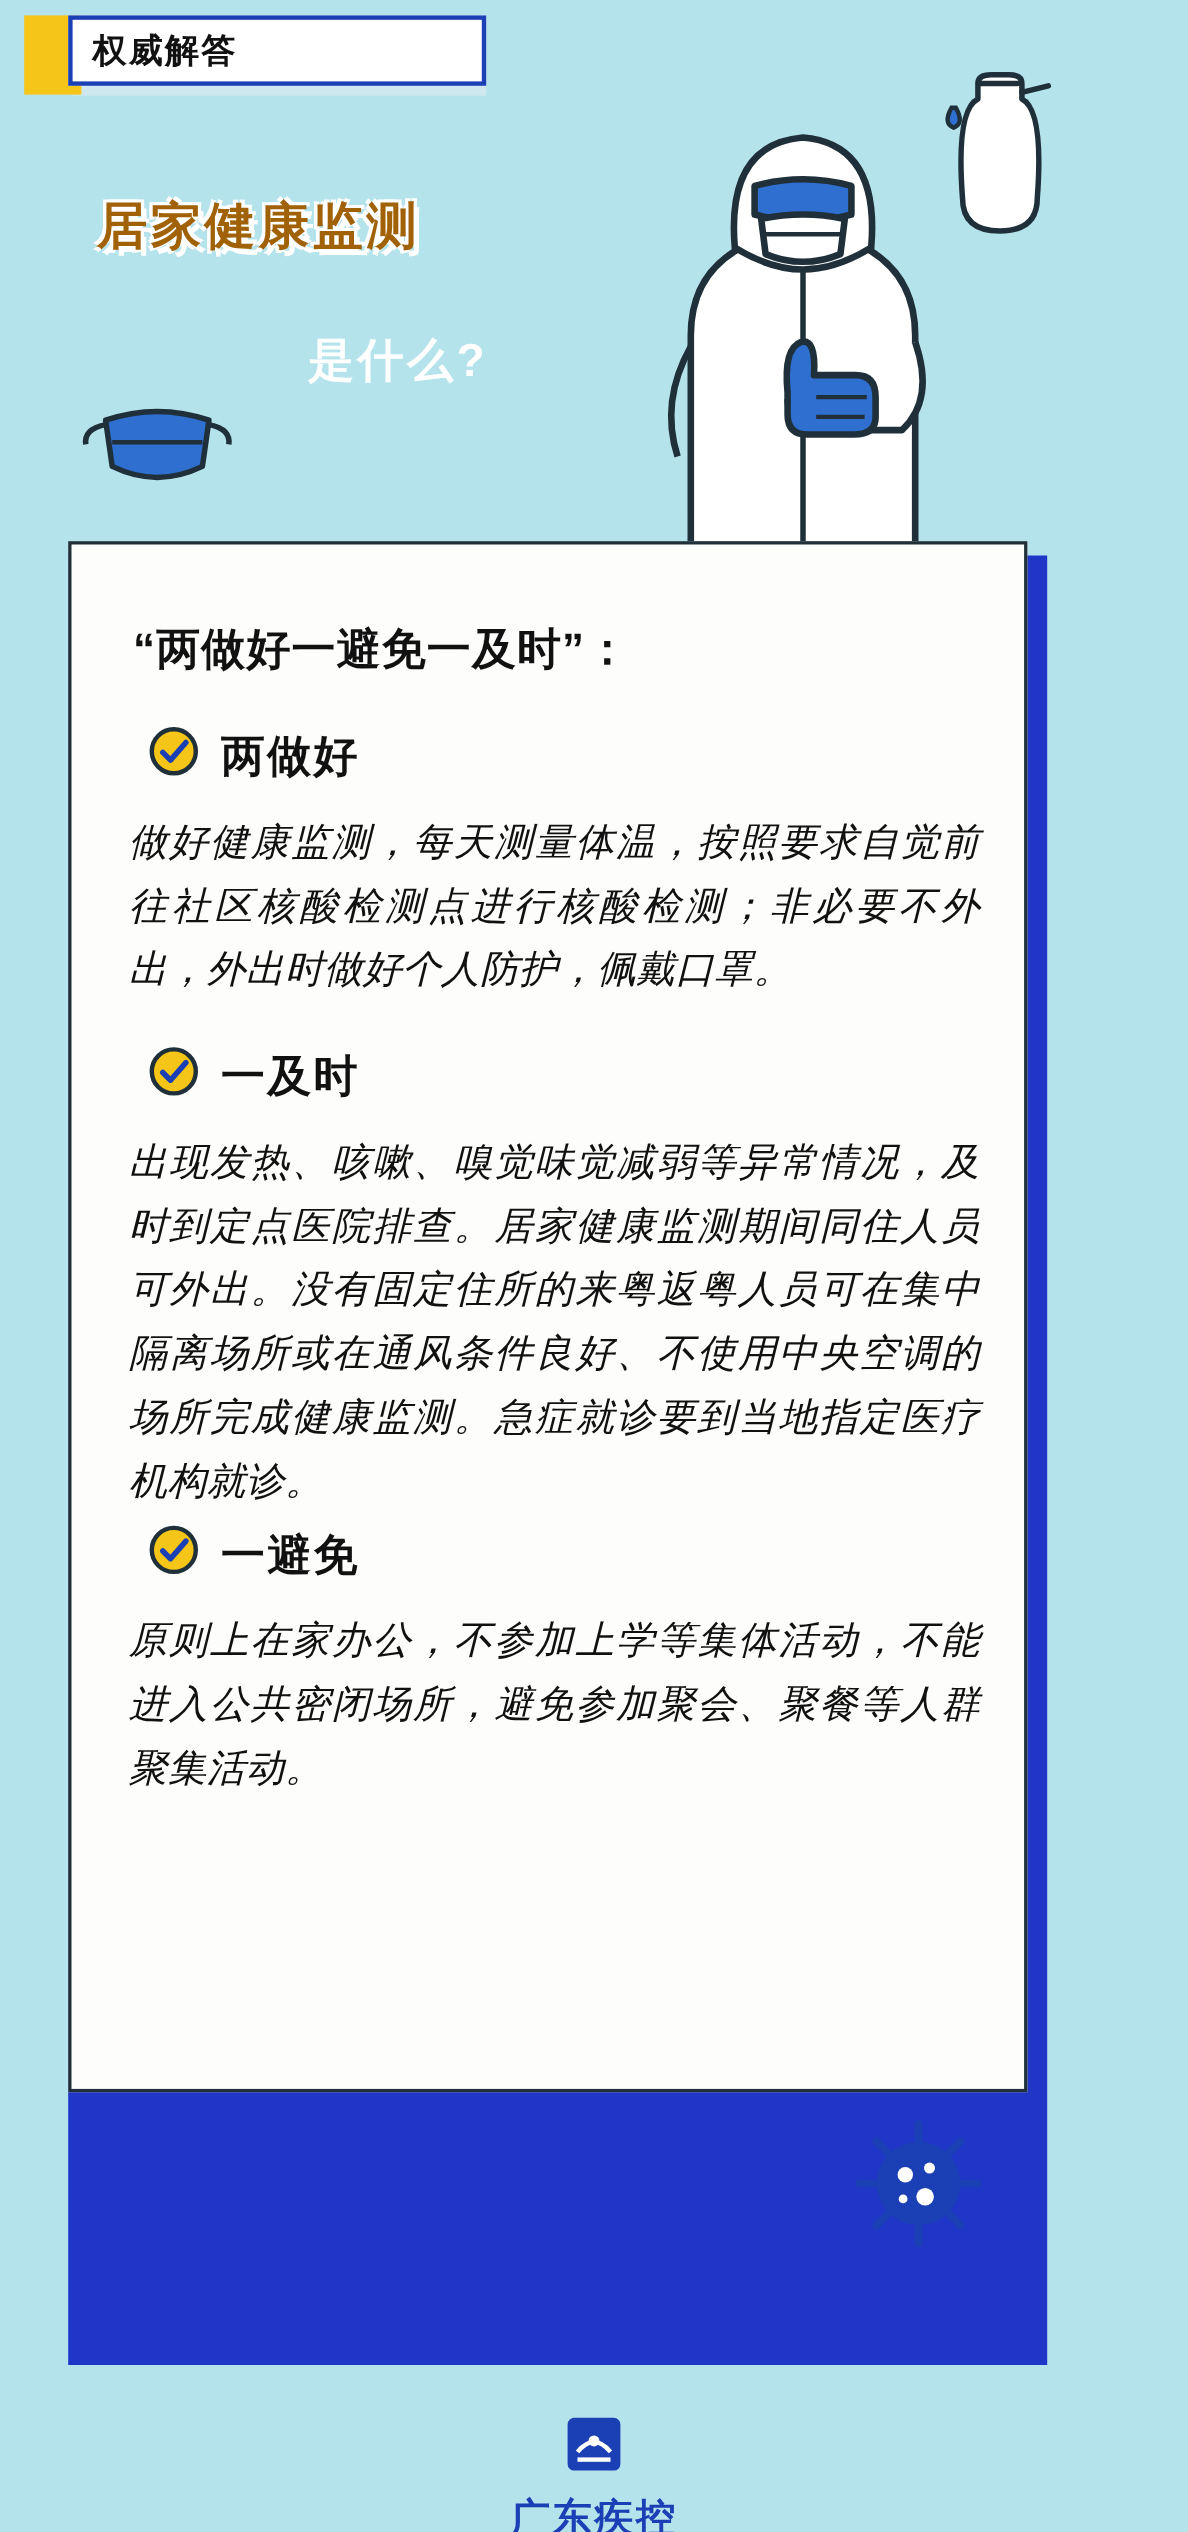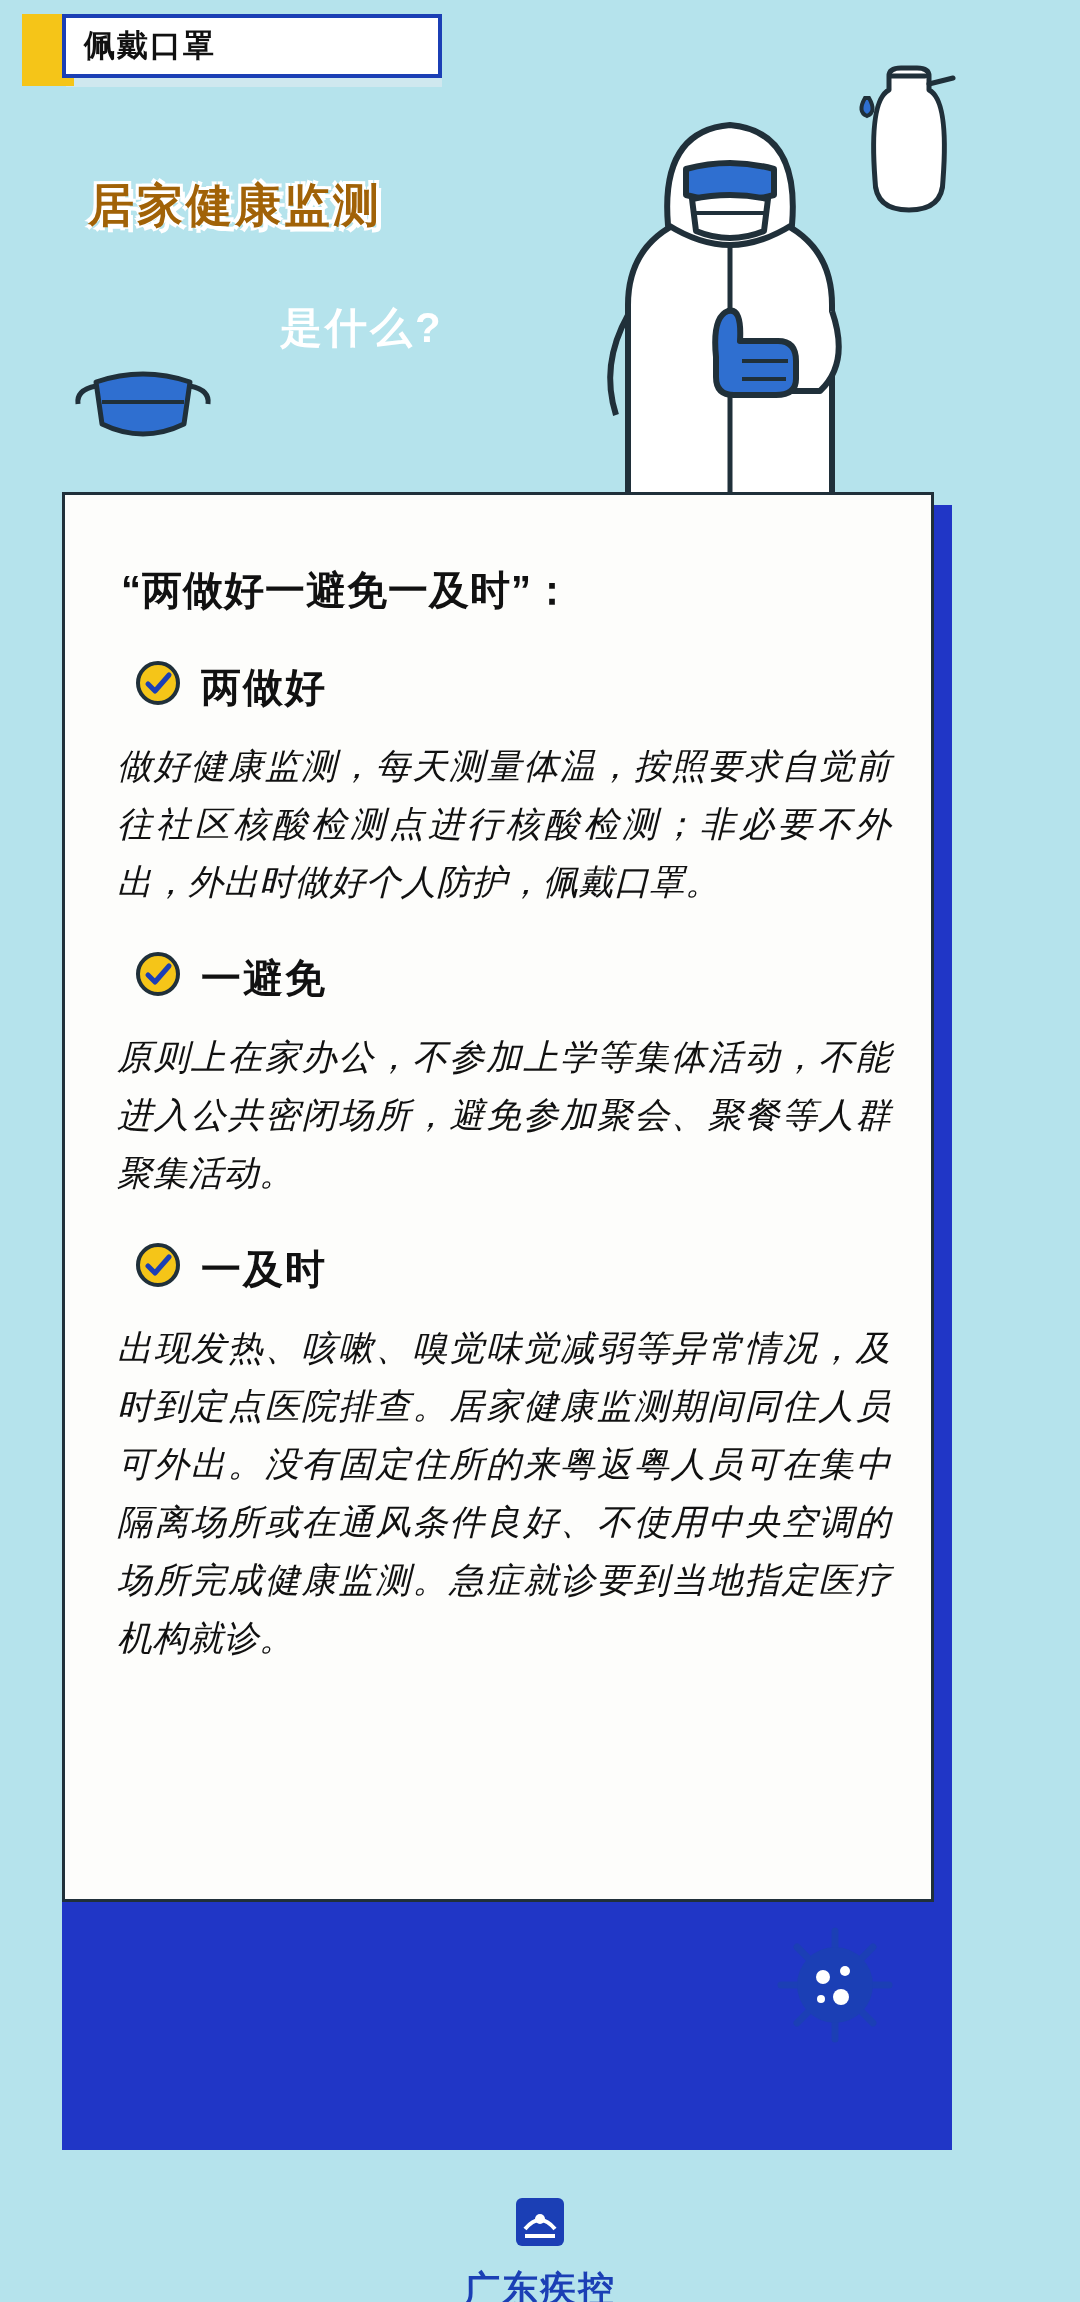--- a/index.html
+++ b/index.html
@@ -205,21 +205,21 @@
 </style>
 </head>
 <body>
 
 <div class="poster">
 
   <div class="ribbon">
     <div class="ribbon-shadow"></div>
     <div class="ribbon-yellow"></div>
     <div class="ribbon-white"></div>
-    <div class="ribbon-text">佩戴口罩</div>
+    <div class="ribbon-text">权威解答</div>
   </div>
 
   <svg class="bottle-deco" viewBox="0 0 120 190">
     <path d="M20 120 Q14 40 34 30 L34 16 Q34 8 46 8 L62 8 Q74 8 74 16 L74 30 Q94 40 88 120 Q88 150 54 150 Q20 150 20 120 Z" fill="#ffffff" stroke="#20303a" stroke-width="5" stroke-linejoin="round"></path>
     <path d="M36 16 L70 16" stroke="#20303a" stroke-width="5" stroke-linecap="round"></path>
     <path d="M74 24 L98 18" stroke="#20303a" stroke-width="5" stroke-linecap="round"></path>
     <path d="M10 38 Q2 52 12 56 Q22 52 14 38 Z" fill="#2f6fd0" stroke="#20303a" stroke-width="4"></path>
   </svg>
 
   <svg class="worker" viewBox="0 0 420 400">
@@ -269,34 +269,34 @@
         </div>
         <p class="body-text">做好健康监测，每天测量体温，按照要求自觉前往社区核酸检测点进行核酸检测；非必要不外出，外出时做好个人防护，佩戴口罩。</p>
       </div>
 
       <div class="section">
         <div class="section-head">
           <svg class="check-icon" viewBox="0 0 46 46">
             <circle cx="23" cy="23" r="20" fill="#f5c518" stroke="#20303a" stroke-width="4"></circle>
             <path d="M13 24 L20 31 L34 15" fill="none" stroke="#1b3fb5" stroke-width="5" stroke-linecap="round" stroke-linejoin="round"></path>
           </svg>
-          <span class="section-label">一避免</span>
+          <span class="section-label">一及时</span>
         </div>
-        <p class="body-text">原则上在家办公，不参加上学等集体活动，不能进入公共密闭场所，避免参加聚会、聚餐等人群聚集活动。</p>
+        <p class="body-text last">出现发热、咳嗽、嗅觉味觉减弱等异常情况，及时到定点医院排查。居家健康监测期间同住人员可外出。没有固定住所的来粤返粤人员可在集中隔离场所或在通风条件良好、不使用中央空调的场所完成健康监测。急症就诊要到当地指定医疗机构就诊。</p>
       </div>
 
       <div class="section">
         <div class="section-head">
           <svg class="check-icon" viewBox="0 0 46 46">
             <circle cx="23" cy="23" r="20" fill="#f5c518" stroke="#20303a" stroke-width="4"></circle>
             <path d="M13 24 L20 31 L34 15" fill="none" stroke="#1b3fb5" stroke-width="5" stroke-linecap="round" stroke-linejoin="round"></path>
           </svg>
-          <span class="section-label">一及时</span>
+          <span class="section-label">一避免</span>
         </div>
-        <p class="body-text last">出现发热、咳嗽、嗅觉味觉减弱等异常情况，及时到定点医院排查。居家健康监测期间同住人员可外出。没有固定住所的来粤返粤人员可在集中隔离场所或在通风条件良好、不使用中央空调的场所完成健康监测。急症就诊要到当地指定医疗机构就诊。</p>
+        <p class="body-text">原则上在家办公，不参加上学等集体活动，不能进入公共密闭场所，避免参加聚会、聚餐等人群聚集活动。</p>
       </div>
     </div>
   </div>
 
   <svg class="virus-deco" viewBox="0 0 120 120">
     <g stroke="#1b3fb5" stroke-width="7" stroke-linecap="round">
       <path d="M60 6 L60 22"></path>
         <path d="M60 98 L60 114"></path>
       <path d="M6 60 L22 60"></path>
         <path d="M98 60 L114 60"></path>

